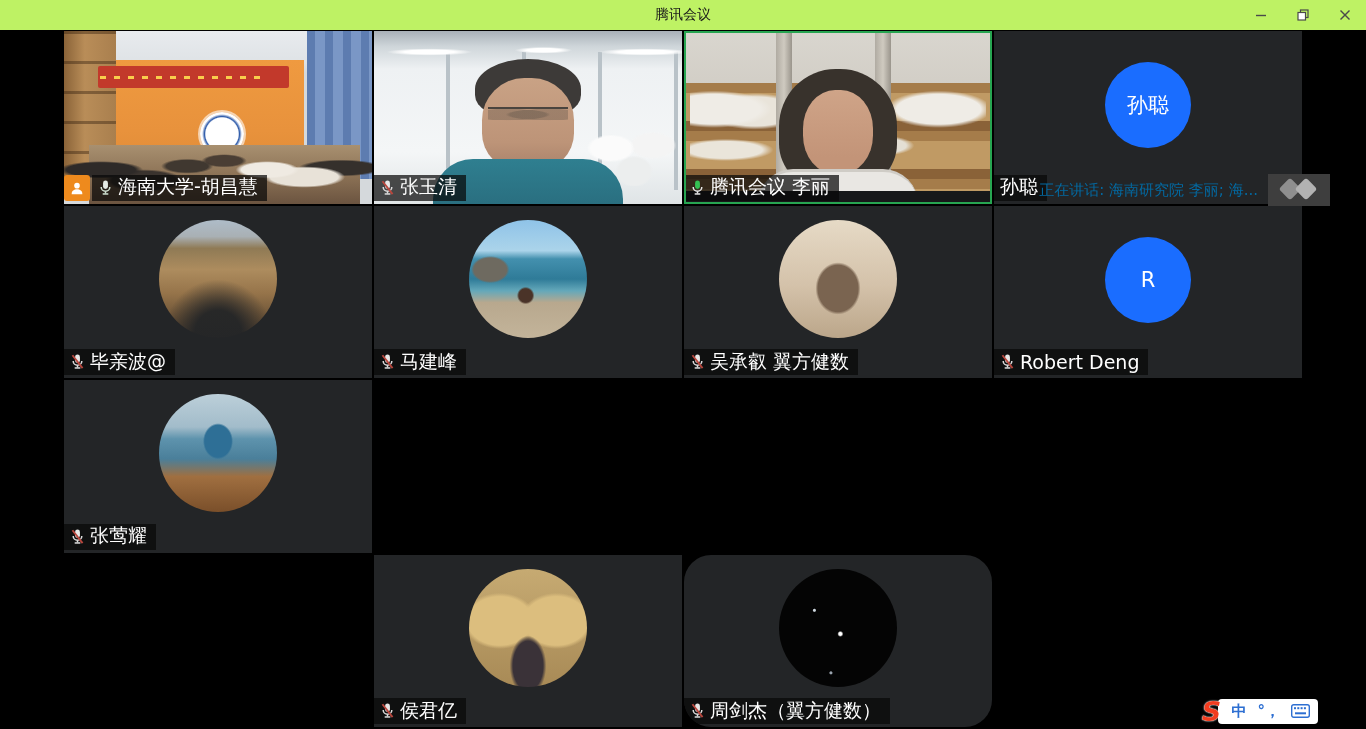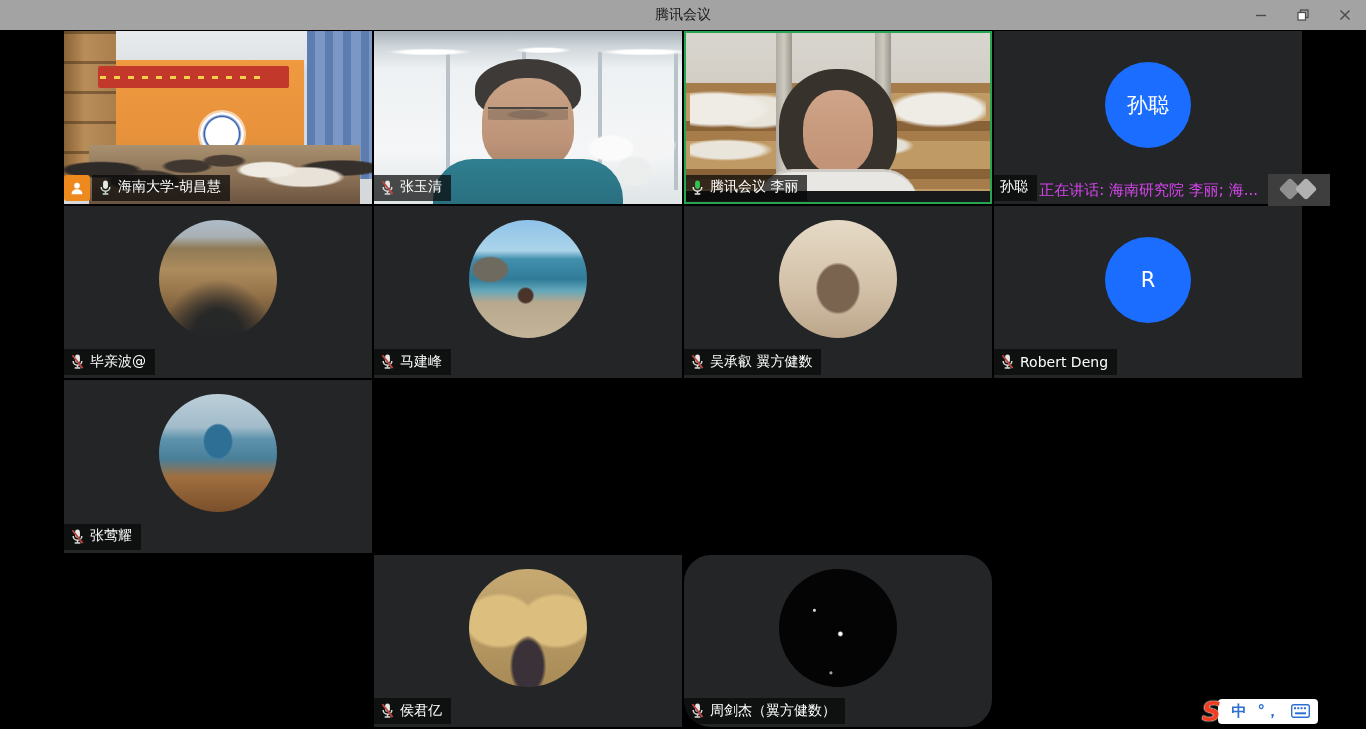--- a/index.html
+++ b/index.html
@@ -1,21 +1,21 @@
 <!DOCTYPE html>
 <html><head>
 <meta charset="utf-8">
 <style>
   * { margin:0; padding:0; box-sizing:border-box; }
   html,body { width:1366px; height:729px; overflow:hidden; background:#000;
               font-family:"DejaVu Sans","Liberation Sans",sans-serif; }
 
   
   .titlebar { position:absolute; top:0; left:0; width:1366px; height:30px;
-              background:#a3a3a3; display:flex; align-items:center; z-index:40; }
+              background:#bef264; display:flex; align-items:center; z-index:40; }
   .titlebar-title { position:absolute; left:0; right:0; text-align:center;
                     font-size:14px; color:#1a1a1a; }
   .win-controls { position:absolute; right:0; top:0; height:30px; display:flex; }
   .win-btn { width:42px; height:30px; display:flex; align-items:center; justify-content:center; cursor:pointer; }
   .win-btn svg { display:block; }
 
   
   .stage { position:absolute; top:30px; left:0; width:1366px; height:699px; background:#000; }
   .grid  { position:absolute; left:64px; top:1px; width:1238px; height:696px;
            display:grid; grid-template-columns:repeat(4,1fr); grid-template-rows:repeat(4,1fr); gap:2px; }
@@ -23,21 +23,21 @@
   .tile.c2r4 { grid-column:2; grid-row:4; }
   .tile.c3r4 { grid-column:3; grid-row:4;border-radius:27px; }
   .speaking-ring { position:absolute; inset:0; border:2px solid #27a551; pointer-events:none; z-index:6; }
 
   
   .plate-row { position:absolute; left:0; bottom:3px; display:flex; align-items:stretch; z-index:5; }
   .host-badge { width:26px; height:26px; background:#ee8a1d; border-radius:3px;
                 display:flex; align-items:center; justify-content:center; margin-right:2px; }
   .nameplate { display:flex; align-items:center; gap:5px; background:rgba(8,8,8,.72);
                padding:2px 9px 3px 6px; height:26px; }
-  .nameplate .pname { color:#fff; font-size:14px; white-space:nowrap; }
+  .nameplate .pname { color:#fff; font-size:19px; white-space:nowrap; }
 
   
   .avatar { position:absolute; left:50%; transform:translateX(-50%); top:14px;
             width:118px; height:118px; border-radius:50%; }
   .avatar-letter { position:absolute; left:50%; transform:translateX(-50%); top:31px;
                    width:86px; height:86px; border-radius:50%; background:#1a6dff;
                    display:flex; align-items:center; justify-content:center;
                    color:#fff; font-size:21px; }
   .av-town  { background:radial-gradient(circle at 50% 96%, rgba(35,37,39,.95) 18%, transparent 42%),
               linear-gradient(180deg,#aebcc8 0%,#a9b0b4 14%,#8f7a55 24%,#ad8c5e 42%,#96744a 62%,#6e5538 82%,#4a3b2c 100%); }
@@ -130,21 +130,21 @@
   .woman-hair { left:50%; top:22%; width:118px; height:120px; transform:translateX(-50%);
                 border-radius:48% 48% 38% 38%; background:#38322c; }
   .woman-face { left:50%; top:34%; width:70px; height:84px; transform:translateX(-50%);
                 border-radius:46%; background:linear-gradient(180deg,#cfa488 0%,#c39478 80%); }
   .woman-top  { left:50%; bottom:0; width:160px; height:20%; transform:translateX(-50%);
                 border-radius:36px 36px 0 0; background:#e9e7e3; border-top:3px solid #cfccc6; }
   .off-desk   { left:0; bottom:0; width:100%; height:7%; background:#17181a; }
 
   
   .toast { position:absolute; top:144px; right:36px; height:32px; display:flex; align-items:center; z-index:30; }
-  .toast-text { color:#d946ef; font-size:15px; white-space:nowrap; padding:4px 10px; }
+  .toast-text { color:#0369a1; font-size:15px; white-space:nowrap; padding:4px 10px; }
   .toast-tail { width:62px; height:32px; background:#3e3e3e; position:relative; }
   .toast-tail svg { position:absolute; left:6px; top:3px; }
 
   
   .ime { position:absolute; right:48px; bottom:5px; height:26px; display:flex; align-items:center; z-index:30; }
   .ime-s { width:28px; height:28px; margin-right:-8px; z-index:2;
            display:flex; align-items:center; justify-content:center;
            font-size:27px; font-weight:bold; color:#f23d20; font-style:italic;
            text-shadow:0 0 2px #ffffff, 0 0 1px #ffffff; }
   .ime-bar { background:#ffffff; border-radius:4px; height:25px; display:flex; align-items:center;

